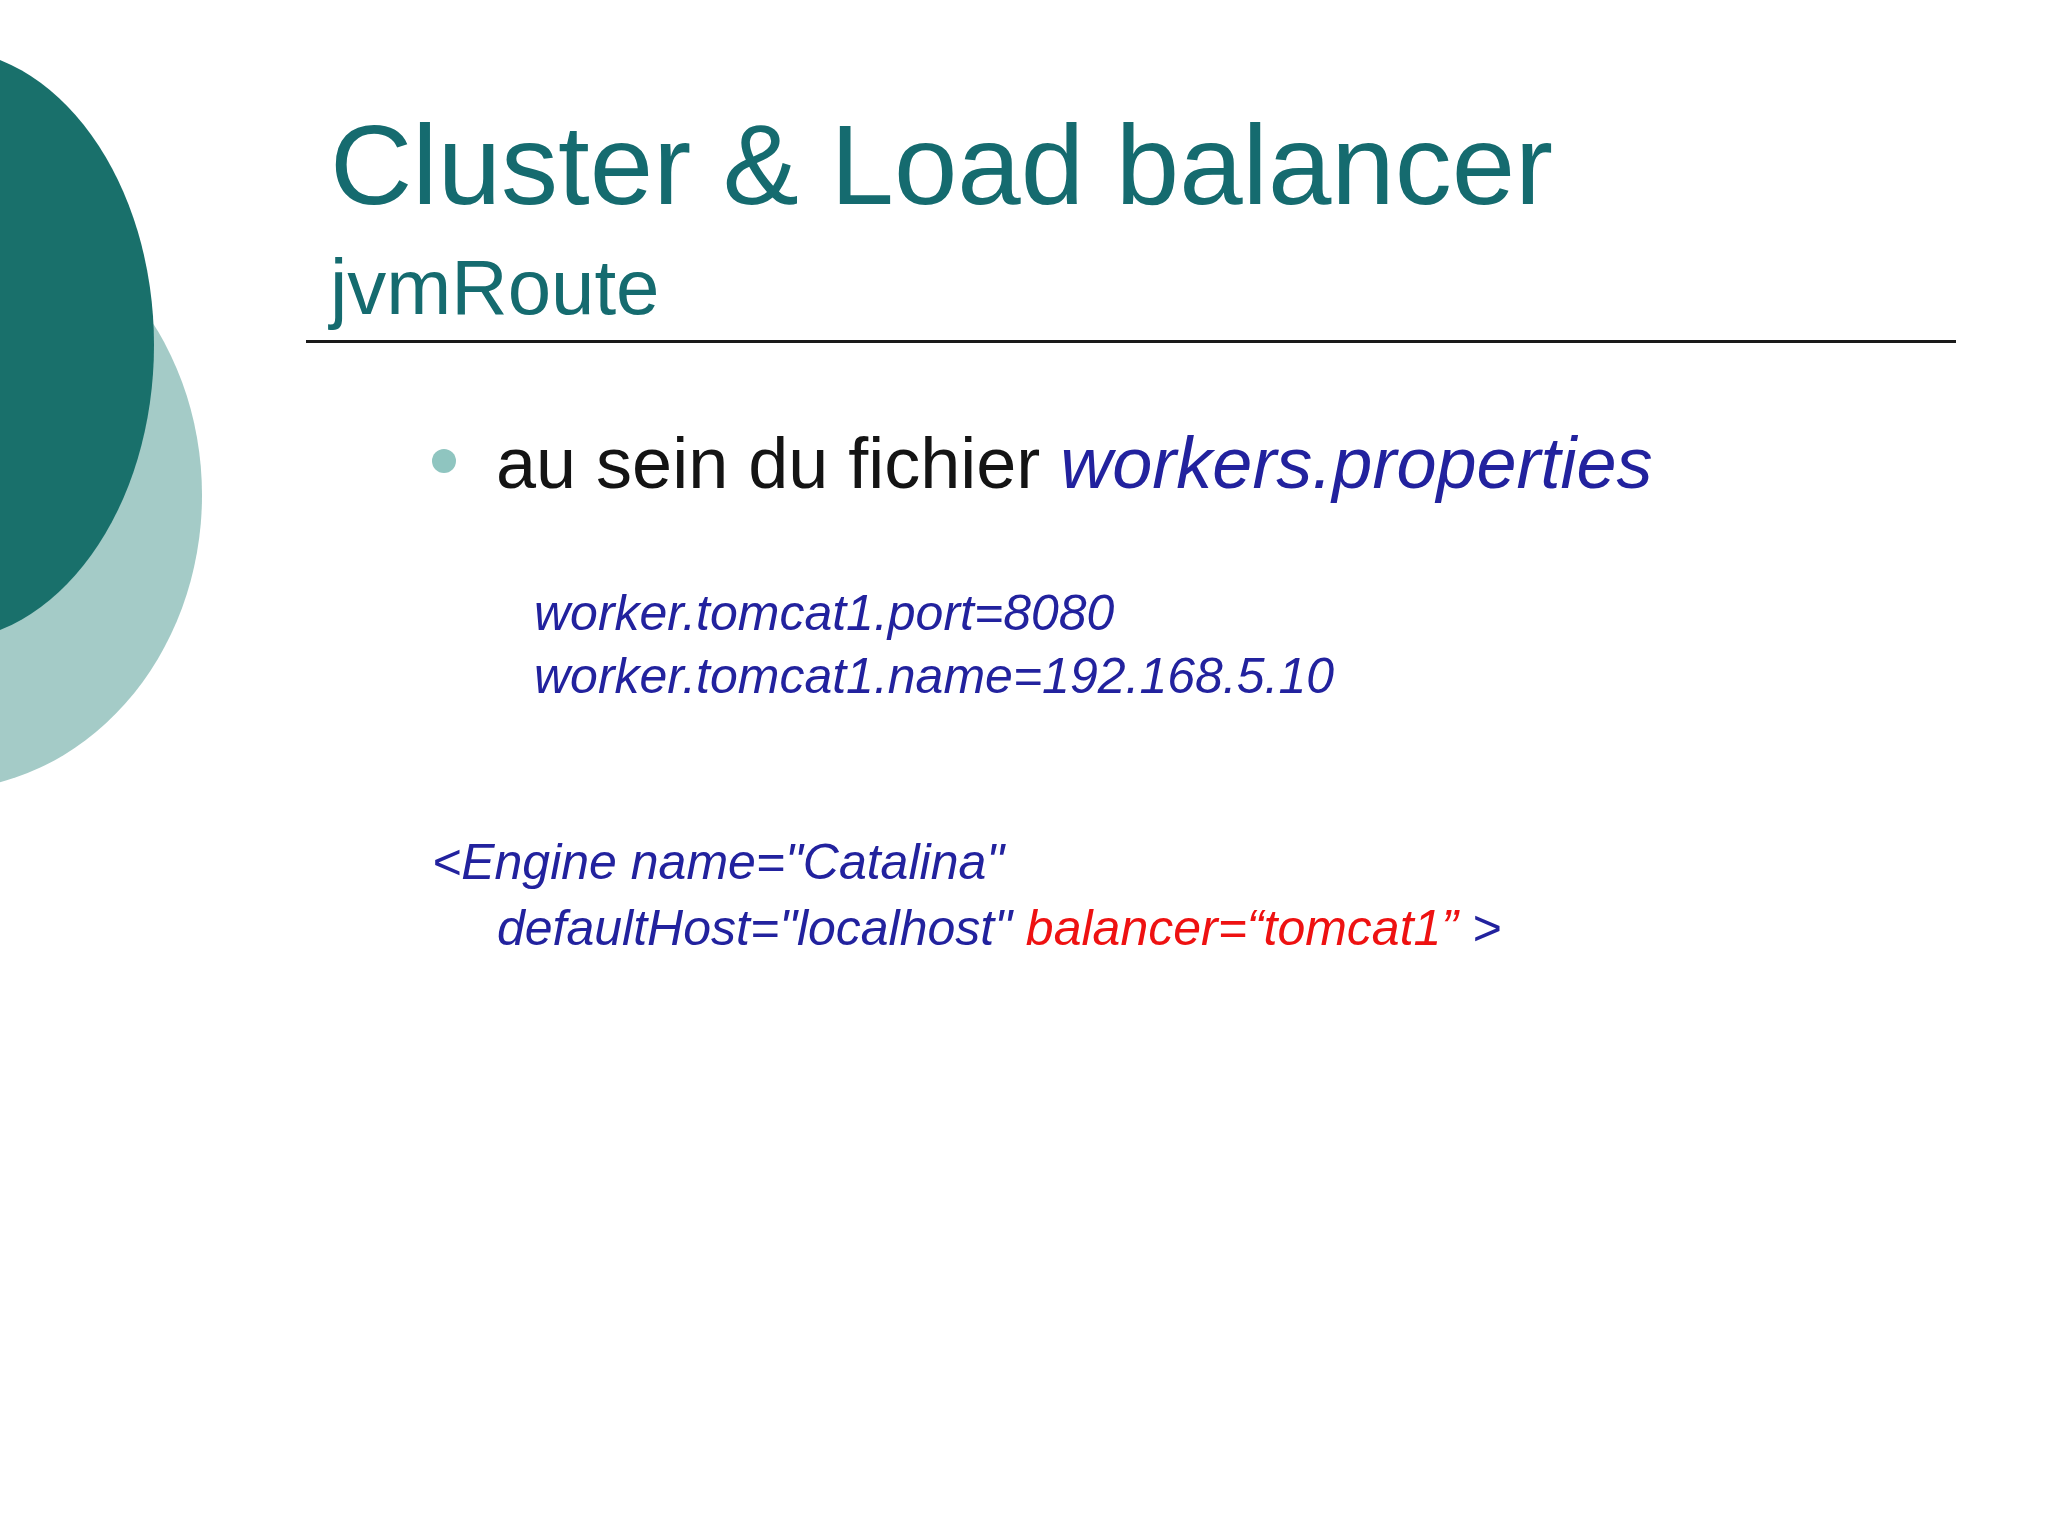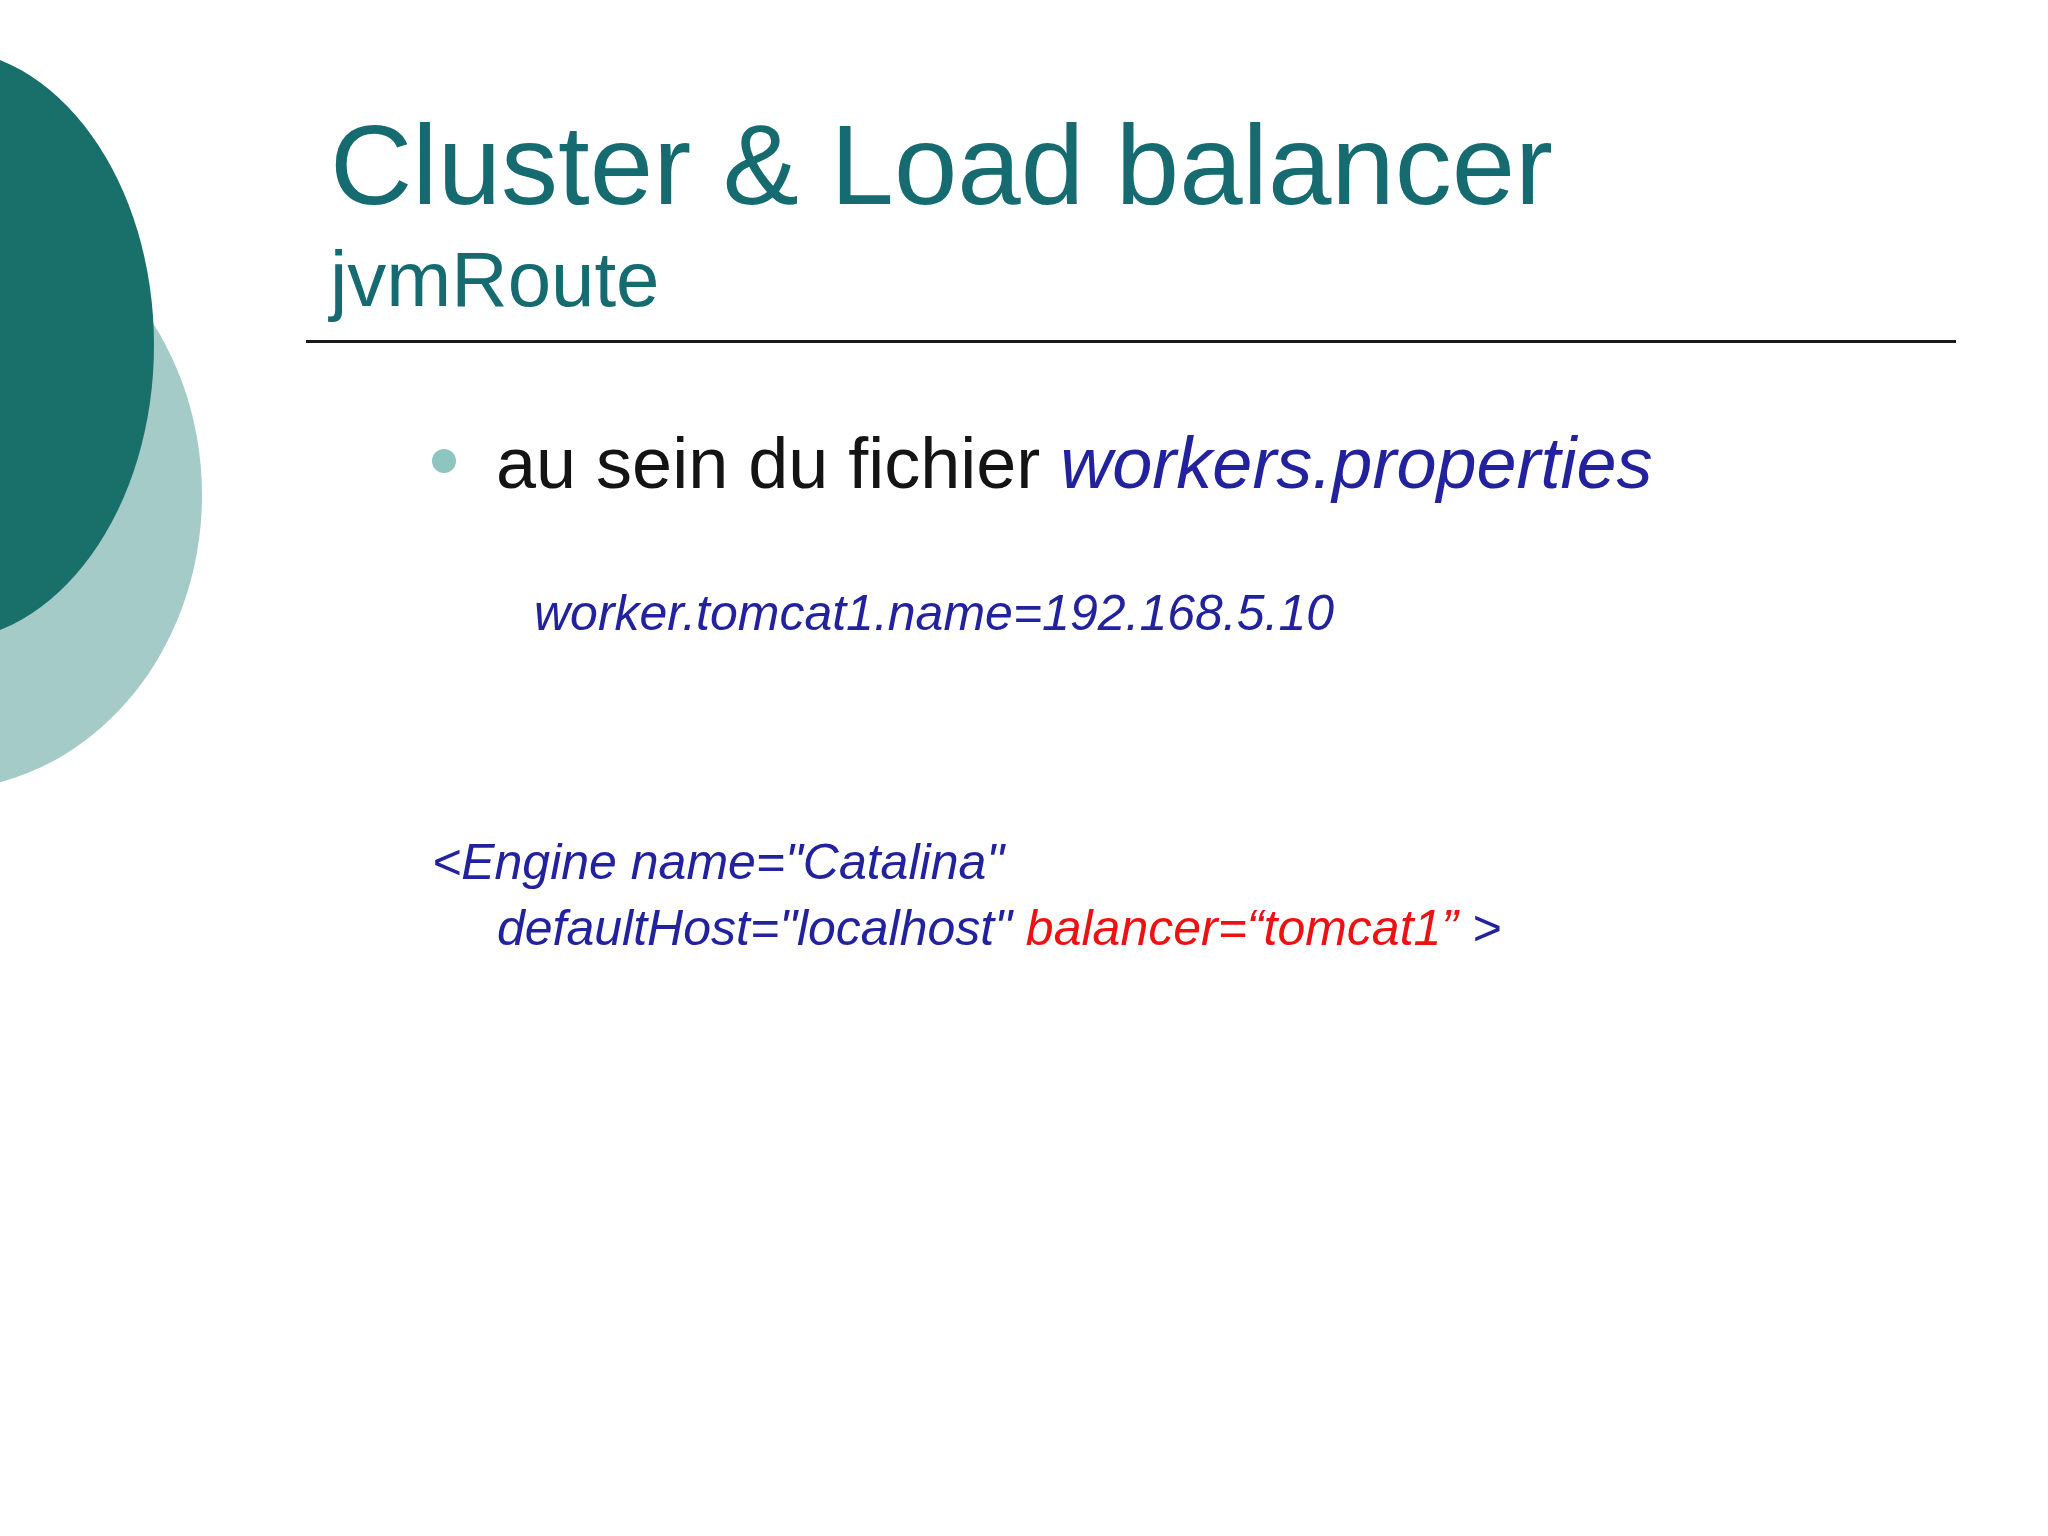--- a/index.html
+++ b/index.html
@@ -47,21 +47,21 @@
     font-weight:400;
     line-height:1.0;
     color:var(--title-teal);
     letter-spacing:0px;
     white-space:nowrap;
   }
   .subtitle{
     font-size:78px;
     font-weight:400;
     line-height:1.0;
-    margin-top:18px;
+    margin-top:26px;
     color:var(--title-teal);
     white-space:nowrap;
   }
   .divider{
     position:absolute;
     left:306px; top:340px;
     width:1650px; height:3px;
     background:var(--divider);
   }
   .bullet-row{
@@ -122,20 +122,21 @@
     </header>
 
     <div class="divider"></div>
 
     <div class="bullet-row">
       <span class="bullet-dot"></span>
       <p class="bullet-text"><span>au sein du fichier </span><span class="em-navy">workers.properties</span></p>
     </div>
 
     <div class="code-block">
+      <div class="code-line">worker.tomcat1.port=8080</div>
       <div class="code-line">worker.tomcat1.name=192.168.5.10</div>
     </div>
 
     <div class="engine-block">
       <div class="code-line">&lt;Engine name="Catalina"</div>
       <div class="code-line engine-line-2"><span>defaultHost="localhost" </span><span class="red">balancer=“tomcat1”</span><span> &gt;</span></div>
     </div>
 
   </div>
 </div>

